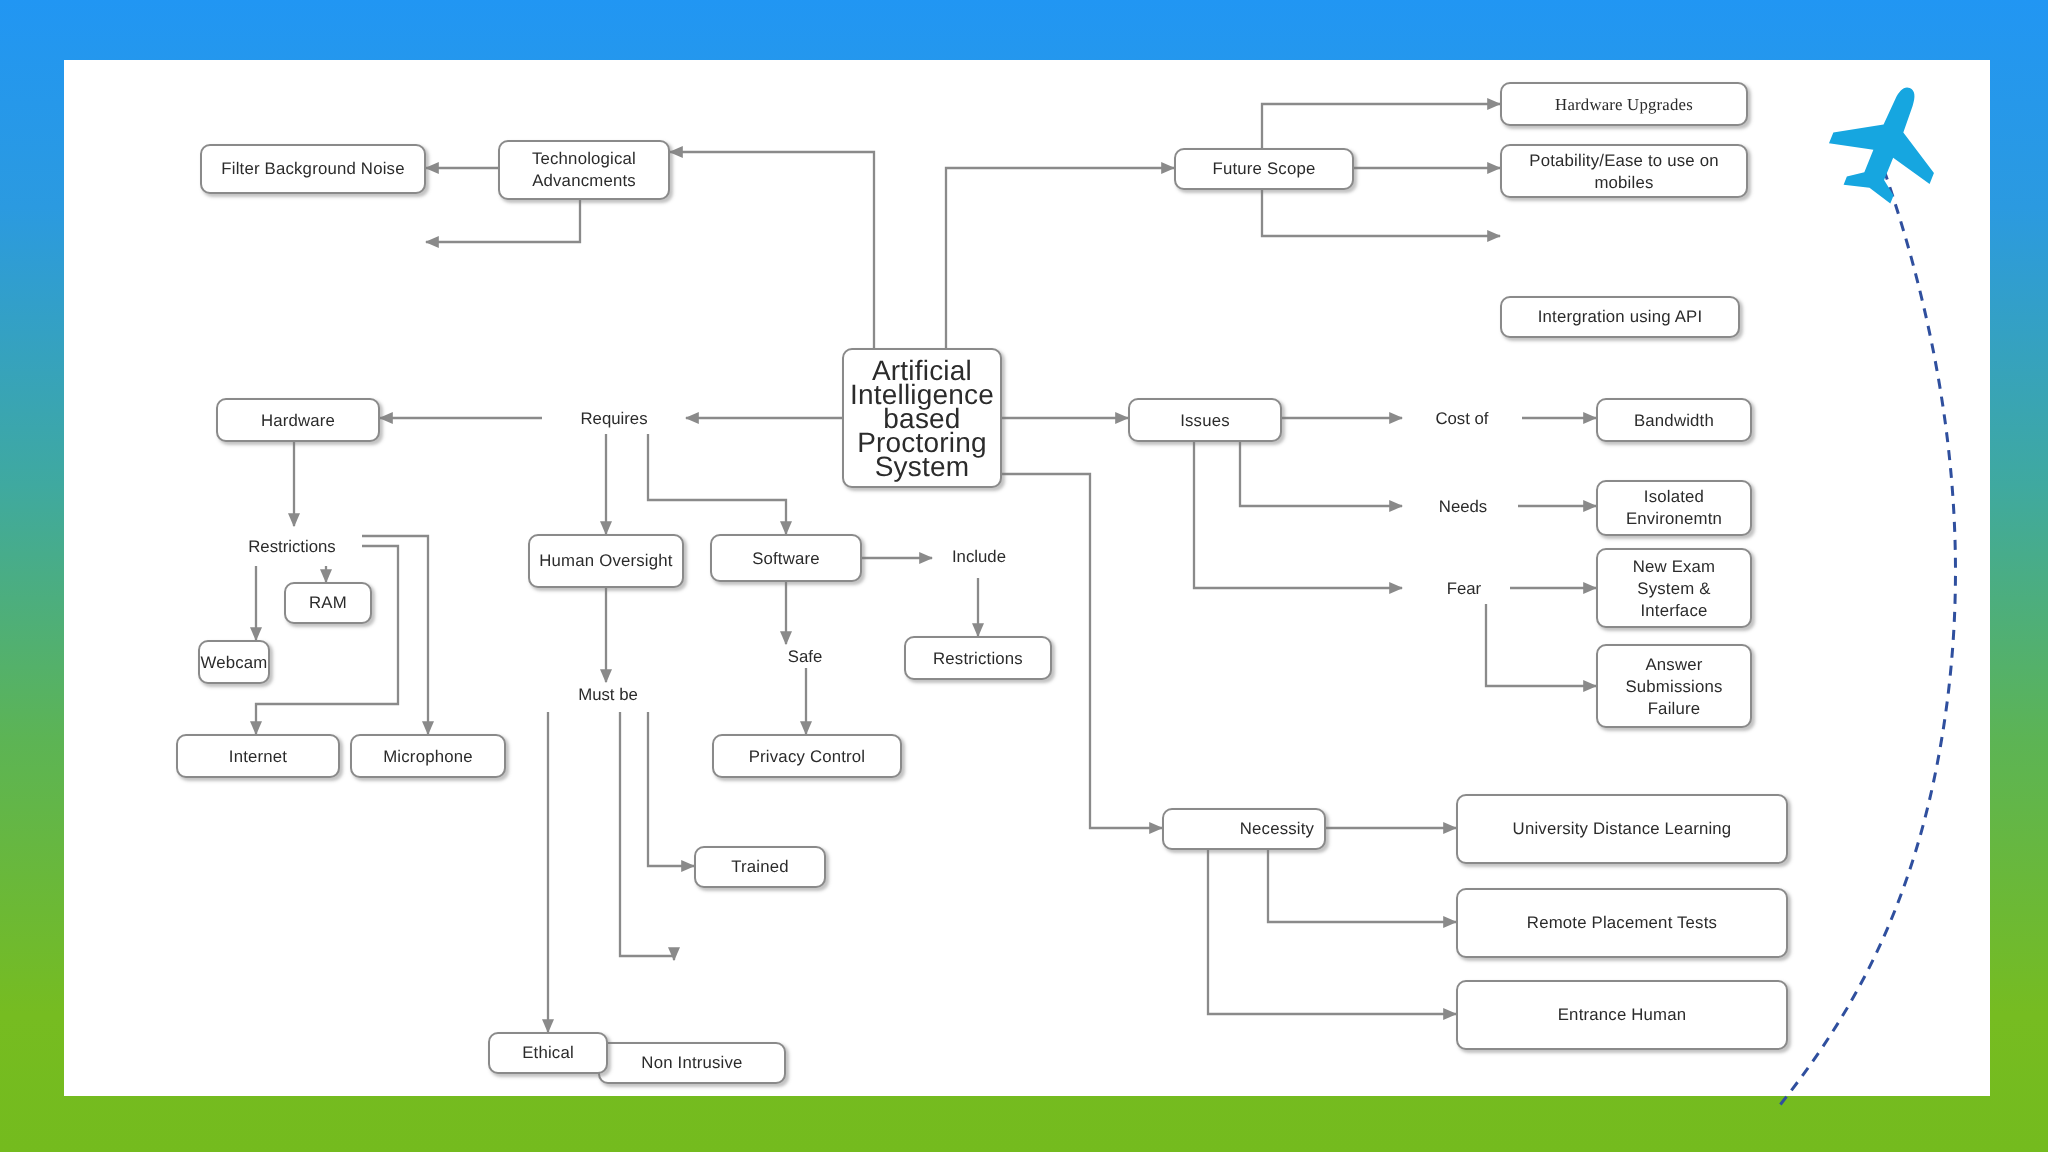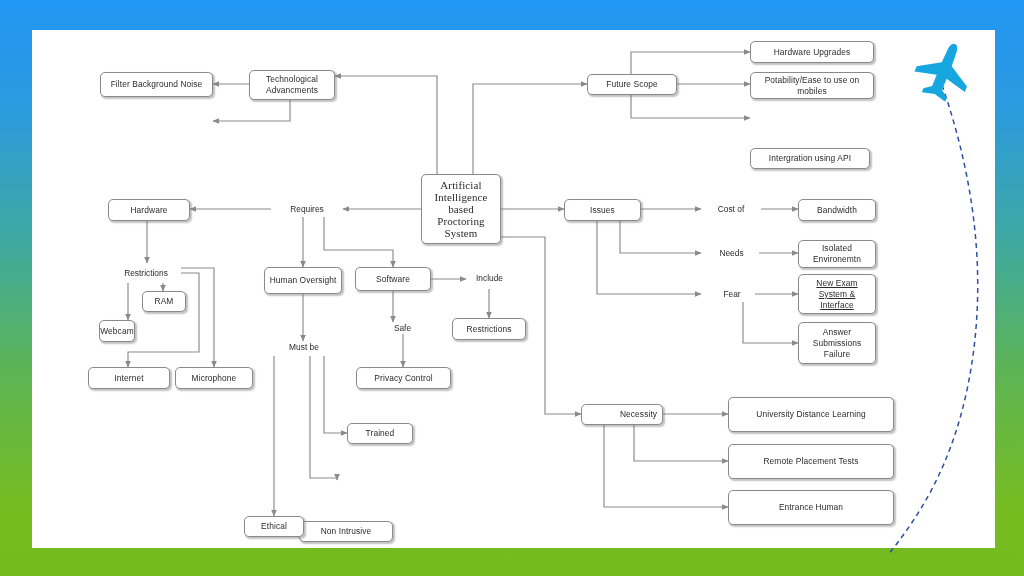--- a/index.html
+++ b/index.html
@@ -23,21 +23,21 @@
     box-sizing:border-box;
     display:flex;align-items:center;justify-content:center;
     text-align:center;
     color:#2b2b2b;
     font-size:8.4px;
     line-height:11px;
     letter-spacing:.1px;
     padding:1px 3px;
     box-shadow:1.4px 1.4px 1.6px rgba(120,120,120,.45);
   }
-  .node.center{font-size:11px;line-height:12px;border-width:1.5px;font-family:Liberation Serif, serif;}
+  .node.center{font-size:14px;line-height:12px;border-width:1.5px;}
   .label{
     position:absolute;
     color:#2b2b2b;
     font-size:8.4px;
     line-height:11px;
     text-align:center;
     white-space:nowrap;
     display:flex;align-items:center;justify-content:center;
   }
   #plane{
@@ -133,42 +133,42 @@
       <path d="M604,425 L604,507 L728,507"></path>
     </g>
   </svg>
 
   <div class="node center" style="left:421px;top:174px;width:80px;height:70px;">Artificial Intelligence based Proctoring System</div>
 
   <div class="node" style="left:100px;top:72px;width:113px;height:25px;">Filter Background Noise</div>
   <div class="node" style="left:249px;top:70px;width:86px;height:30px;">Technological Advancments</div>
 
   <div class="node" style="left:587px;top:74px;width:90px;height:21px;">Future Scope</div>
-  <div class="node" style="left:750px;top:41px;width:124px;height:22px;">Hardware Upgrades</div>
+  <div class="node" style="left:750px;top:41px;width:124px;height:22px;font-family:Liberation Serif, serif;">Hardware Upgrades</div>
   <div class="node" style="left:750px;top:72px;width:124px;height:27px;">Potability/Ease to use on mobiles</div>
   <div class="node" style="left:750px;top:108px;width:120px;height:21px;margin-top:40px;">Intergration using API</div>
 
   <div class="node" style="left:108px;top:199px;width:82px;height:22px;">Hardware</div>
   <div class="node" style="left:142px;top:291px;width:44px;height:21px;">RAM</div>
   <div class="node" style="left:99px;top:320px;width:36px;height:22px;">Webcam</div>
   <div class="node" style="left:88px;top:367px;width:82px;height:22px;">Internet</div>
   <div class="node" style="left:175px;top:367px;width:78px;height:22px;">Microphone</div>
 
   <div class="node" style="left:264px;top:267px;width:78px;height:27px;">Human Oversight</div>
   <div class="node" style="left:355px;top:267px;width:76px;height:24px;">Software</div>
   <div class="node" style="left:452px;top:318px;width:74px;height:22px;">Restrictions</div>
   <div class="node" style="left:356px;top:367px;width:95px;height:22px;">Privacy Control</div>
   <div class="node" style="left:347px;top:423px;width:66px;height:21px;">Trained</div>
   <div class="node" style="left:299px;top:488px;width:94px;height:21px;margin-top:33px;">Non Intrusive</div>
   <div class="node" style="left:244px;top:516px;width:60px;height:21px;">Ethical</div>
 
   <div class="node" style="left:564px;top:199px;width:77px;height:22px;">Issues</div>
   <div class="node" style="left:798px;top:199px;width:78px;height:22px;">Bandwidth</div>
   <div class="node" style="left:798px;top:240px;width:78px;height:28px;">Isolated Environemtn</div>
-  <div class="node" style="left:798px;top:274px;width:78px;height:40px;text-decoration:underline;">New Exam System &amp; Interface</div>
+  <div class="node" style="left:798px;top:274px;width:78px;height:40px;">New Exam System &amp; Interface</div>
   <div class="node" style="left:798px;top:322px;width:78px;height:42px;">Answer Submissions Failure</div>
 
   <div class="node" style="left:581px;top:404px;width:82px;height:21px;padding-left:36px;">Necessity</div>
   <div class="node" style="left:728px;top:397px;width:166px;height:35px;">University Distance Learning</div>
   <div class="node" style="left:728px;top:444px;width:166px;height:35px;">Remote Placement Tests</div>
   <div class="node" style="left:728px;top:490px;width:166px;height:35px;">Entrance Human</div>
 
   <div class="label" style="left:271px;top:203px;width:72px;height:12px;">Requires</div>
   <div class="label" style="left:111px;top:267px;width:70px;height:12px;">Restrictions</div>
   <div class="label" style="left:466px;top:272px;width:47px;height:12px;">Include</div>

